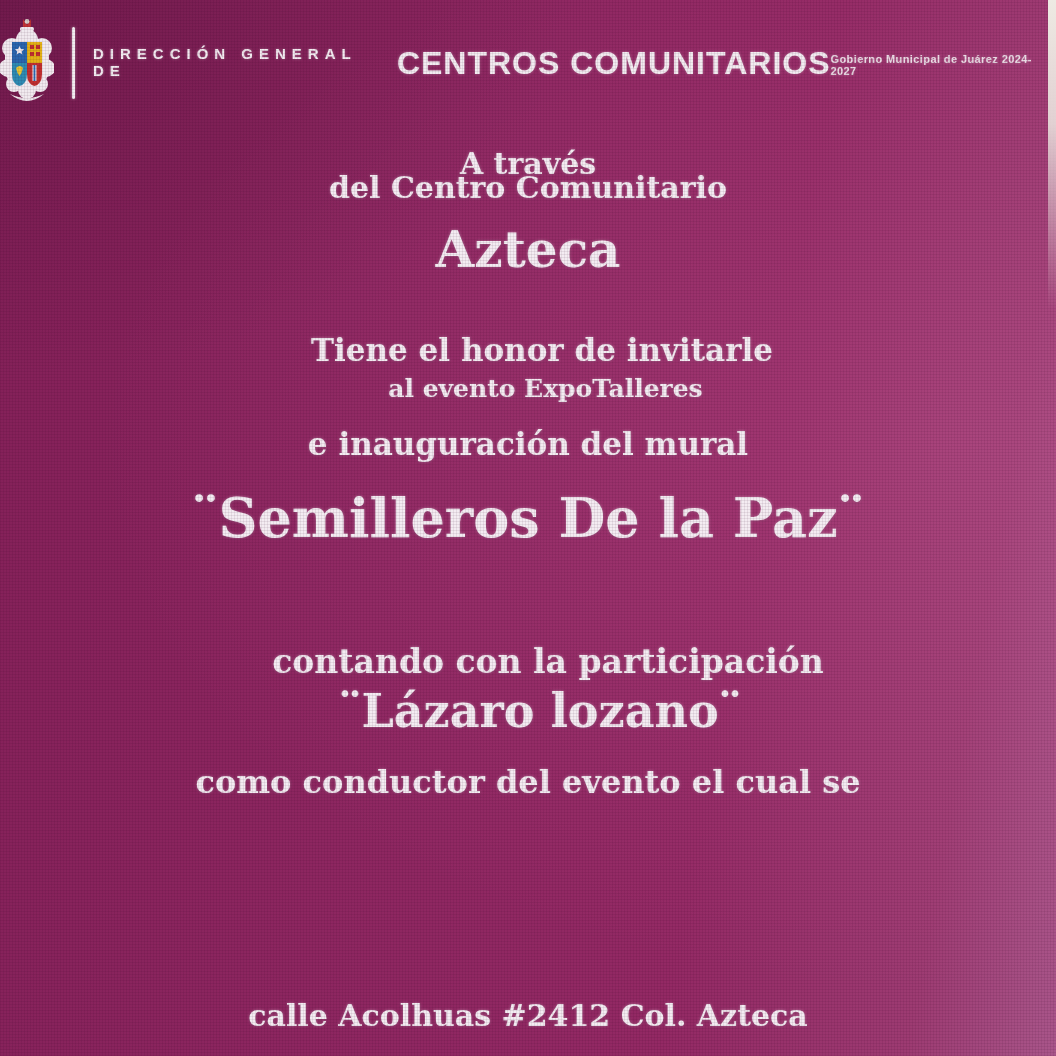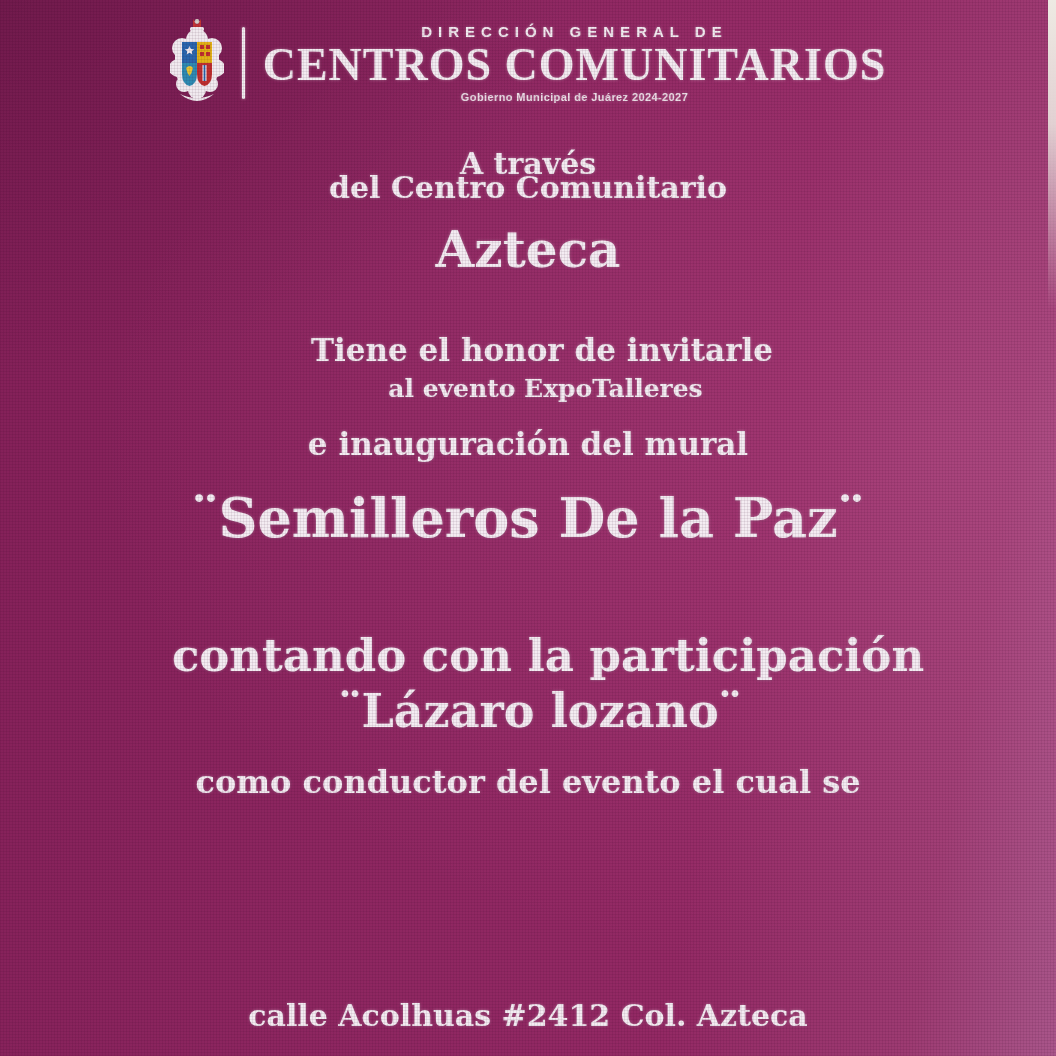--- a/index.html
+++ b/index.html
@@ -33,51 +33,50 @@
   .header {
     position:absolute; top:18px; left:0; right:0;
     display:flex; justify-content:center; align-items:center; gap:18px;
   }
   .crest { flex:0 0 auto; }
   .header-sep {
     width:3px; height:72px; background:#f3edf1; border-radius:2px;
     box-shadow:0 0 3px rgba(255,255,255,.5);
   }
   .header-text {
-    display:flex; flex-direction:column; align-items:center;
+    display:flex; flex-direction:row; align-items:center;
     color:#f3ecf1; font-family:"Liberation Sans", sans-serif;
     text-shadow:0 0 3px rgba(255,255,255,.35);
   }
   .header-superline {
     font-size:15px; font-weight:bold; letter-spacing:6px; margin-bottom:2px;
   }
   .header-title {
-    font-size:46px; font-weight:bold; letter-spacing:1px; line-height:1.0;
+    font-size:32px; font-weight:bold; letter-spacing:1px; line-height:1.0;
     white-space:nowrap;
-    font-family:Liberation Serif, serif;
   }
   .header-subtitle {
     font-size:11px; font-weight:bold; letter-spacing:0.4px; margin-top:3px;
     opacity:.92;
   }
 
   .line {
     position:absolute; left:0; width:100%;
     text-align:center; color:#f4ecf2; font-weight:bold;
     text-shadow:0 0 3px rgba(255,245,252,.4), 0 1px 2px rgba(70,0,50,.25);
     white-space:nowrap;
   }
   .intro-1   { top:146px; font-size:30px; }
   .intro-2   { top:170px; font-size:30px; }
   .azteca    { top:220px; font-size:50px; }
   .invite-1  { top:332px; font-size:31px;padding-left:28px; }
   .invite-2  { top:374px; font-size:25px;padding-left:35px; }
   .invite-3  { top:416px; font-size:31px;margin-top:10px; }
   .mural     { top:486px; font-size:54px; }
-  .part      { top:629px; font-size:45px;padding-left:40px; }
+  .part      { top:642px; font-size:33px;padding-left:40px; }
   .host      { top:684px; font-size:46px;padding-left:24px; }
   .detail-1  { top:763px; font-size:32px; }
   .detail-2  { top:803px; font-size:33px; }
   .detail-3  { top:850px; font-size:33px; }
   .address   { top:998px; font-size:30px; }
 </style>
 </head>
 <body>
 
 <div class="flyer">

